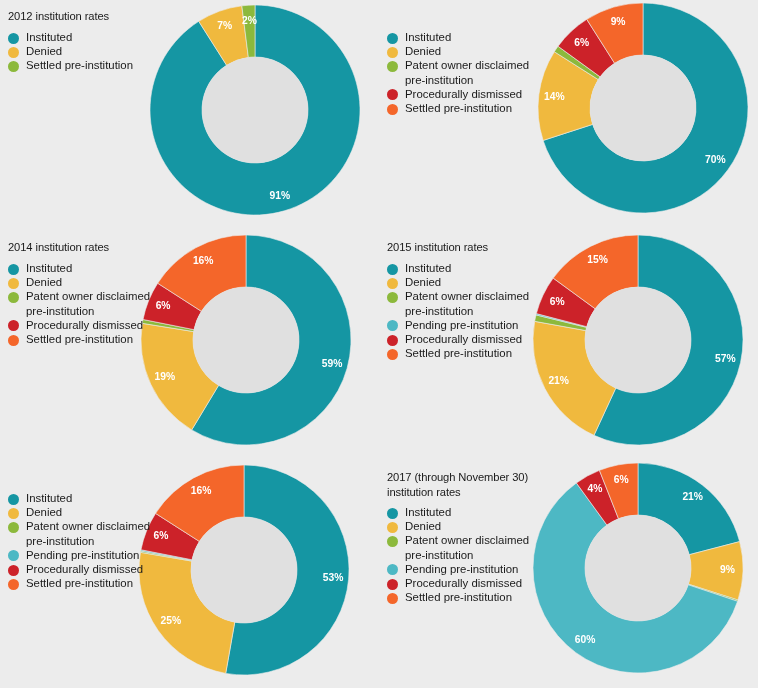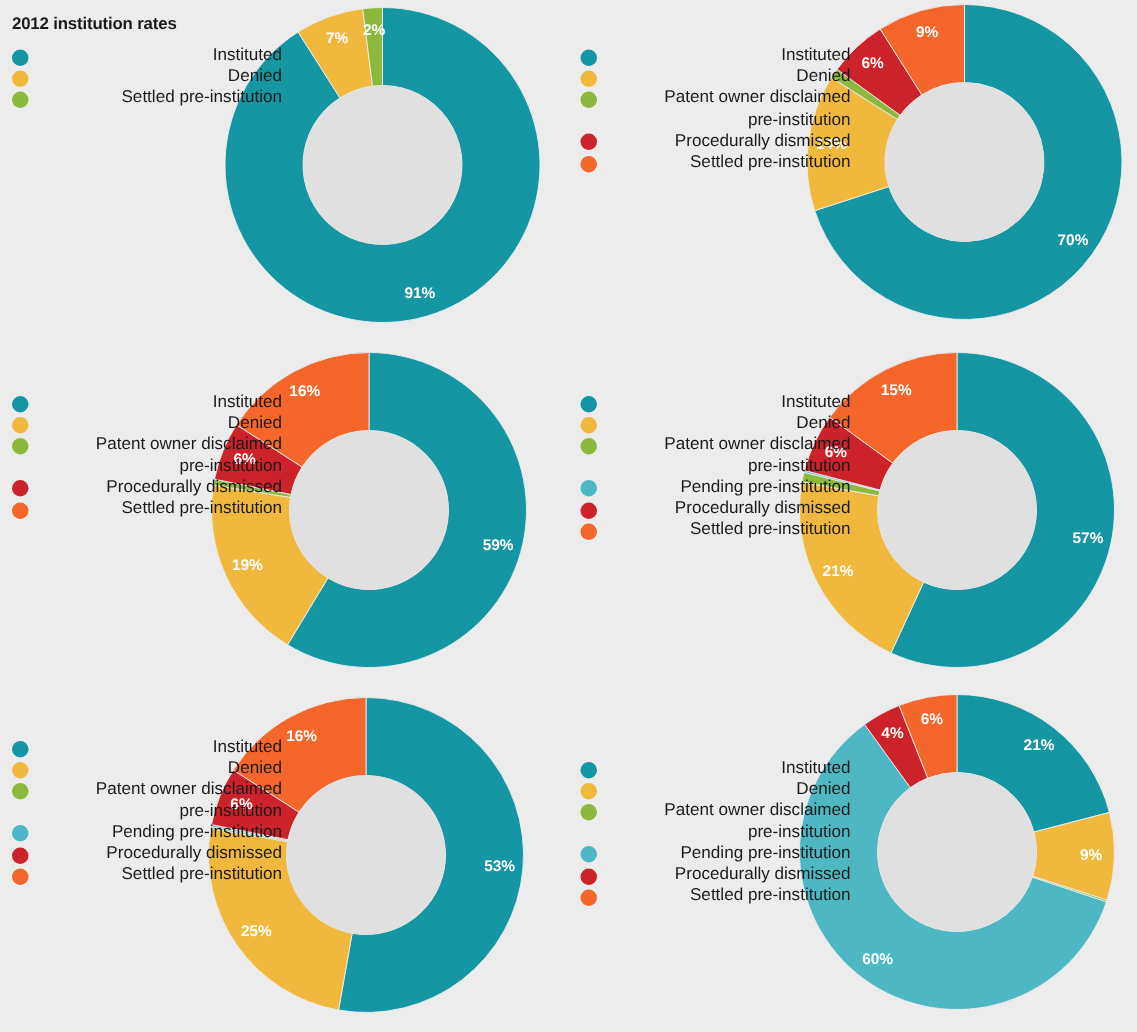--- a/index.html
+++ b/index.html
@@ -30,21 +30,21 @@
     position: absolute;
     left: 0; top: 0;
     width: 379px;
     height: 229px;
   }
   .chart-title {
     position: absolute;
     left: 8px;
     top: 9px;
     font-size: 11.2px;
-    font-weight: bold;
+    font-weight: normal;
     color: #1a1a1a;
     line-height: 14.5px;
     letter-spacing: -0.1px;
     white-space: pre-line;
     width: 210px;
   }
   .legend {
     position: absolute;
     left: 8px;
     font-size: 11.4px;
@@ -61,21 +61,20 @@
     flex: 0 0 auto;
     width: 11px;
     height: 11px;
     border-radius: 50%;
     margin-right: 7px;
     margin-top: 2.5px;
   }
   .legend-label {
     flex: 1 1 auto;
     white-space: pre-line;
-    text-align: right;
   }
   .donut-wrap {
     position: absolute;
   }
   .donut-wrap svg {
     display: block;
     overflow: visible;
   }
   .slice-label {
     font-family: "Liberation Sans", sans-serif;
@@ -170,20 +169,21 @@
             <path d="M 21.33 108.35 A 105 105 0 0 1 22.03 104.48 L 73.02 114.64 A 53 53 0 0 0 72.67 116.59 Z" fill="#8cb93c" stroke="#ececec" stroke-width="0.6"></path>
             <path d="M 22.03 104.48 A 105 105 0 0 1 36.68 68.21 L 80.42 96.33 A 53 53 0 0 0 73.02 114.64 Z" fill="#cc2229" stroke="#ececec" stroke-width="0.6"></path>
             <path d="M 36.68 68.21 A 105 105 0 0 1 125.00 20.00 L 125.00 72.00 A 53 53 0 0 0 80.42 96.33 Z" fill="#f4662a" stroke="#ececec" stroke-width="0.6"></path>
             <circle cx="125" cy="125" r="53" fill="#e0e0e0"></circle>
             <text x="211.1" y="149.0" class="slice-label">59%</text>
             <text x="43.9" y="162.6" class="slice-label">19%</text>
             <text x="42.1" y="91.5" class="slice-label">6%</text>
             <text x="82.2" y="46.5" class="slice-label">16%</text>
           </svg>
         </div>
+        <div class="chart-title" style="top: 11px;">2014 institution rates</div>
         <div class="legend" style="top: 32px;">
           <div class="legend-row">
             <span class="legend-swatch" style="background: rgb(21, 150, 163);"></span>
             <span class="legend-label">Instituted</span>
           </div>
           <div class="legend-row">
             <span class="legend-swatch" style="background: rgb(240, 185, 62);"></span>
             <span class="legend-label">Denied</span>
           </div>
           <div class="legend-row">
@@ -212,20 +212,21 @@
             <path d="M 23.05 99.90 A 105 105 0 0 1 23.37 98.62 L 73.70 111.68 A 53 53 0 0 0 73.54 112.33 Z" fill="#4db8c4" stroke="#ececec" stroke-width="0.6"></path>
             <path d="M 23.37 98.62 A 105 105 0 0 1 40.17 63.12 L 82.18 93.77 A 53 53 0 0 0 73.70 111.68 Z" fill="#cc2229" stroke="#ececec" stroke-width="0.6"></path>
             <path d="M 40.17 63.12 A 105 105 0 0 1 125.00 20.00 L 125.00 72.00 A 53 53 0 0 0 82.18 93.77 Z" fill="#f4662a" stroke="#ececec" stroke-width="0.6"></path>
             <circle cx="125" cy="125" r="53" fill="#e0e0e0"></circle>
             <text x="212.3" y="144.2" class="slice-label">57%</text>
             <text x="45.7" y="166.3" class="slice-label">21%</text>
             <text x="44.2" y="86.8" class="slice-label">6%</text>
             <text x="84.5" y="45.3" class="slice-label">15%</text>
           </svg>
         </div>
+        <div class="chart-title" style="top: 11px;">2015 institution rates</div>
         <div class="legend" style="top: 32px;">
           <div class="legend-row">
             <span class="legend-swatch" style="background: rgb(21, 150, 163);"></span>
             <span class="legend-label">Instituted</span>
           </div>
           <div class="legend-row">
             <span class="legend-swatch" style="background: rgb(240, 185, 62);"></span>
             <span class="legend-label">Denied</span>
           </div>
           <div class="legend-row">
@@ -305,20 +306,22 @@
             <path d="M 63.39 39.98 A 105 105 0 0 1 86.42 27.34 L 105.53 75.71 A 53 53 0 0 0 93.90 82.08 Z" fill="#cc2229" stroke="#ececec" stroke-width="0.6"></path>
             <path d="M 86.42 27.34 A 105 105 0 0 1 125.00 20.00 L 125.00 72.00 A 53 53 0 0 0 105.53 75.71 Z" fill="#f4662a" stroke="#ececec" stroke-width="0.6"></path>
             <circle cx="125" cy="125" r="53" fill="#e0e0e0"></circle>
             <text x="179.7" y="54.3" class="slice-label">21%</text>
             <text x="214.4" y="127.5" class="slice-label">9%</text>
             <text x="72.1" y="197.1" class="slice-label">60%</text>
             <text x="82.0" y="46.6" class="slice-label">4%</text>
             <text x="108.3" y="37.2" class="slice-label">6%</text>
           </svg>
         </div>
+        <div class="chart-title" style="top: 12px;">2017 (through November 30)
+institution rates</div>
         <div class="legend" style="top: 47px;">
           <div class="legend-row">
             <span class="legend-swatch" style="background: rgb(21, 150, 163);"></span>
             <span class="legend-label">Instituted</span>
           </div>
           <div class="legend-row">
             <span class="legend-swatch" style="background: rgb(240, 185, 62);"></span>
             <span class="legend-label">Denied</span>
           </div>
           <div class="legend-row">

